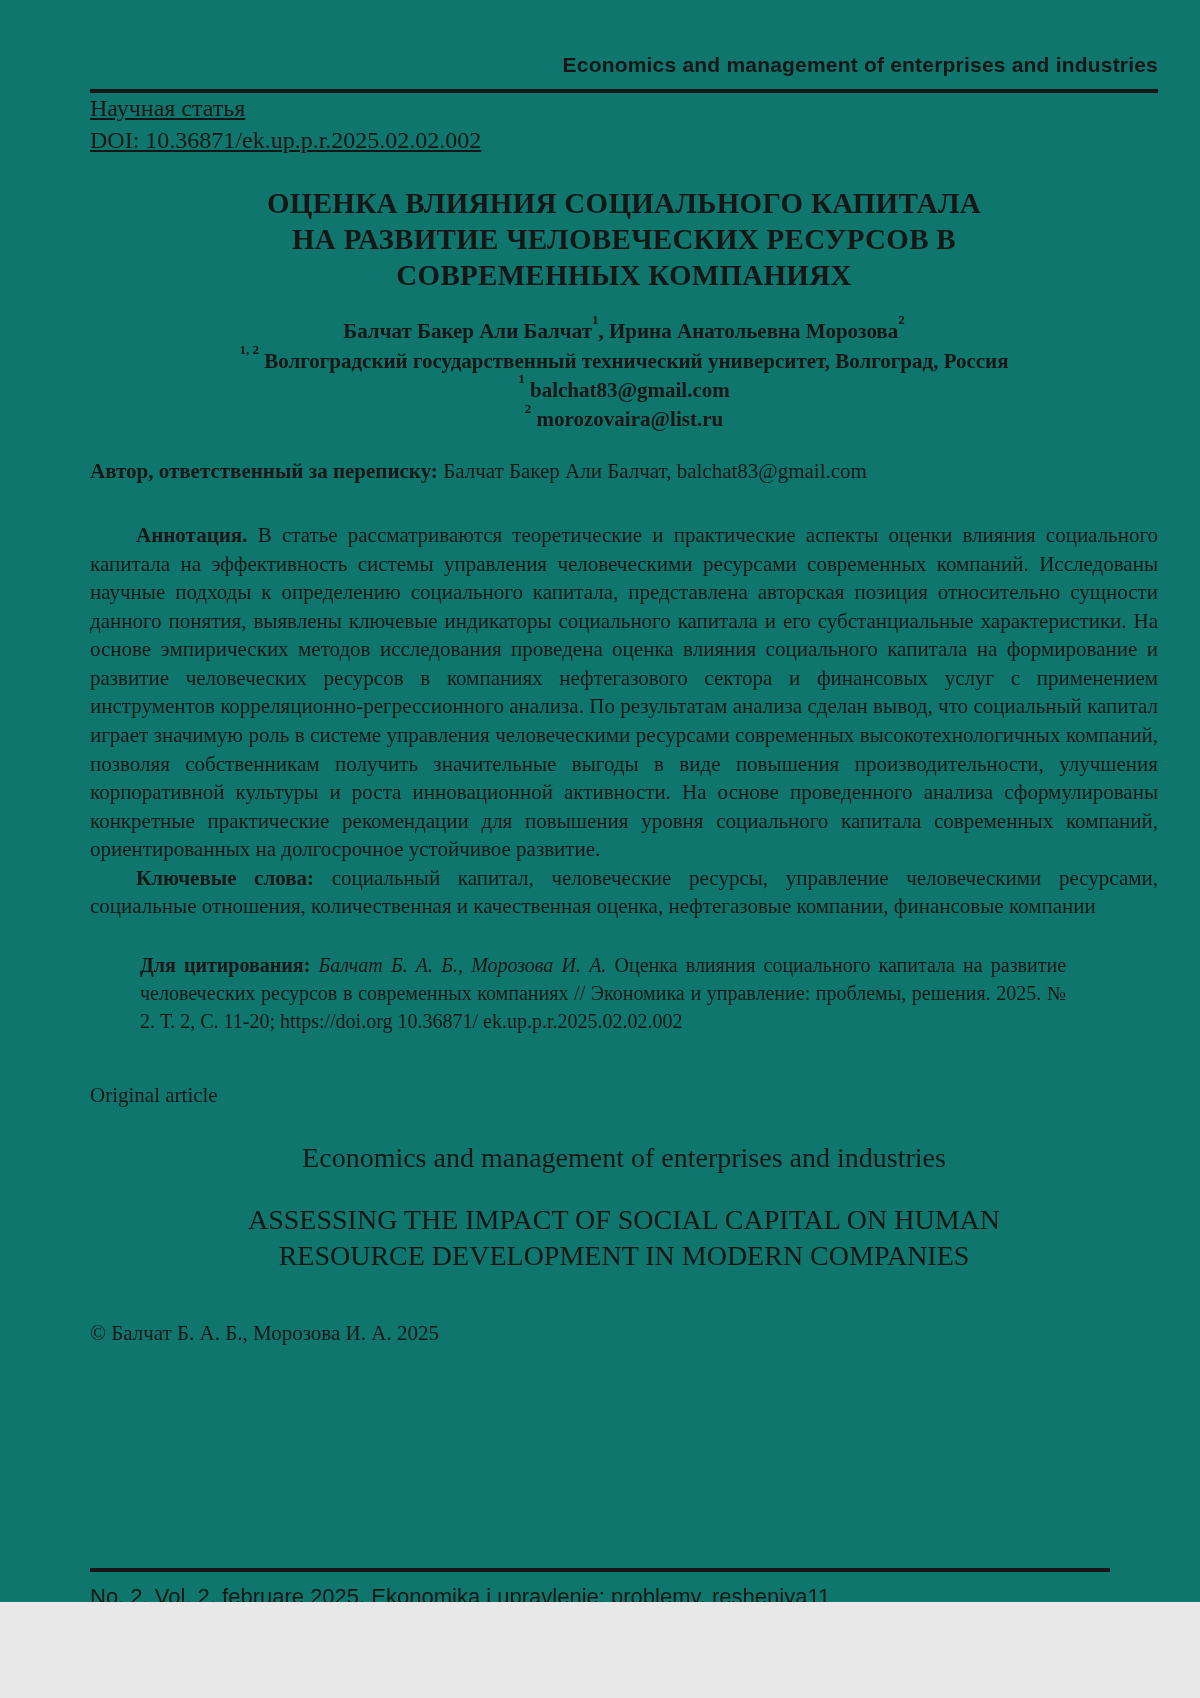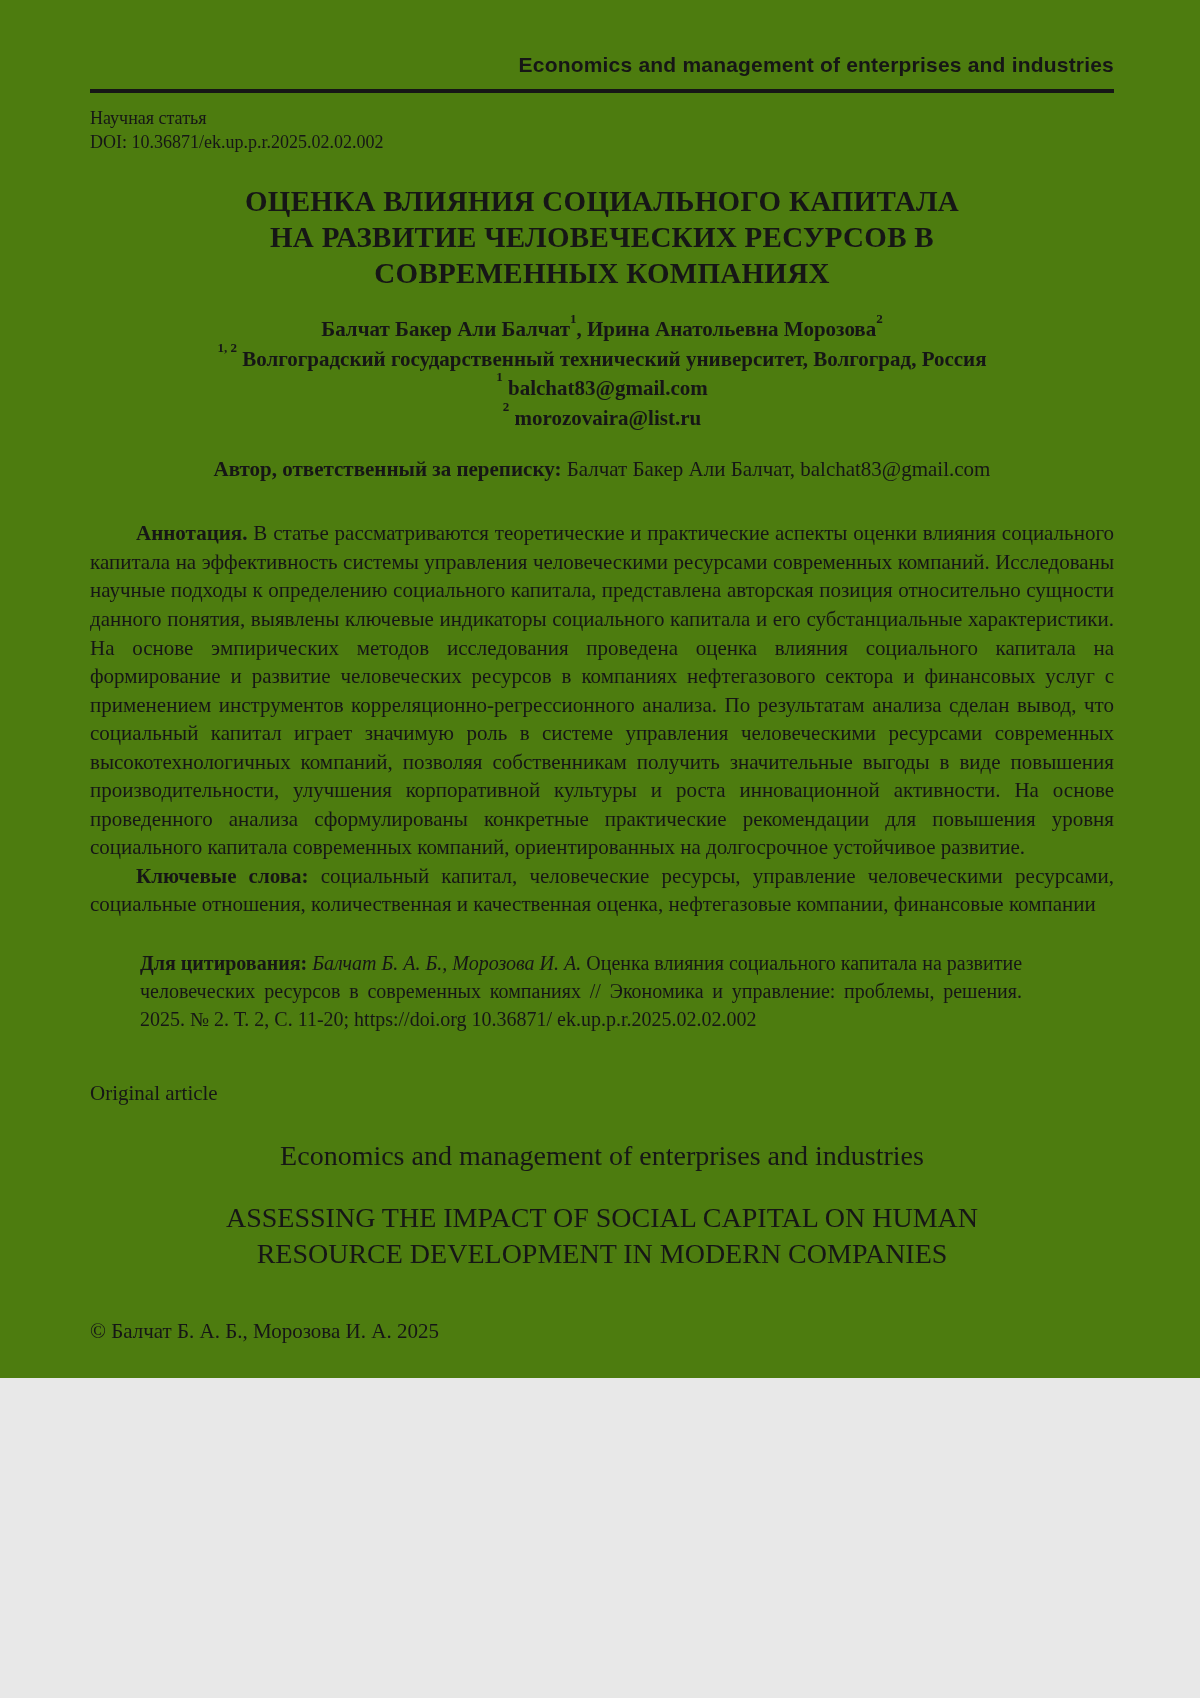--- a/index.html
+++ b/index.html
@@ -1,43 +1,43 @@
 <!DOCTYPE html>
 <html><head>
 <meta charset="utf-8">
 <style>
   html, body { margin: 0; padding: 0; background: #e8e8e8; }
   .page {
     position: relative;
     width: 1200px;
-    height: 1378px;
+    height: 1602px;
     margin: 0 auto;
-    background: #4d7c0f;
+    background: #0f766e;
     color: #161616;
     font-family: "Liberation Serif", "DejaVu Serif", serif;
     overflow: hidden;
     box-sizing: border-box;
-    padding: 52px 86px 0 90px;
+    padding: 52px 42px 0 90px;
   }
   
   .running-head {
     font-family: "Liberation Sans", "DejaVu Sans", sans-serif;
     font-weight: bold;
     font-size: 21px;
     text-align: right;
     line-height: 1.2;
     letter-spacing: 0.2px;
   }
   .rule {
     height: 4px;
     background: #161616;
     margin-top: 12px;
   }
   
-  .meta { margin-top: 14px; font-size: 18px; line-height: 1.32; }
+  .meta { font-size: 24px; line-height: 1.32; text-decoration: underline; }
   
   .title-ru {
     margin: 28px 0 0 0;
     font-size: 29px;
     font-weight: bold;
     text-align: center;
     line-height: 1.25;
     white-space: pre-line;
     letter-spacing: 0.3px;
   }
@@ -47,21 +47,21 @@
     font-size: 21px;
     font-weight: bold;
     text-align: center;
     line-height: 1.4;
   }
   sup { font-size: 0.62em; line-height: 0; position: relative; top: -0.45em; }
   
   .corresponding {
     margin-top: 22px;
     font-size: 21px;
-    text-align: center;
+    text-align: left;
     line-height: 1.35;
     overflow-wrap: anywhere;
   }
   .corresponding .lead { font-weight: bold; }
   
   .body-par {
     margin: 0;
     font-size: 21px;
     line-height: 1.36;
     text-align: justify;

